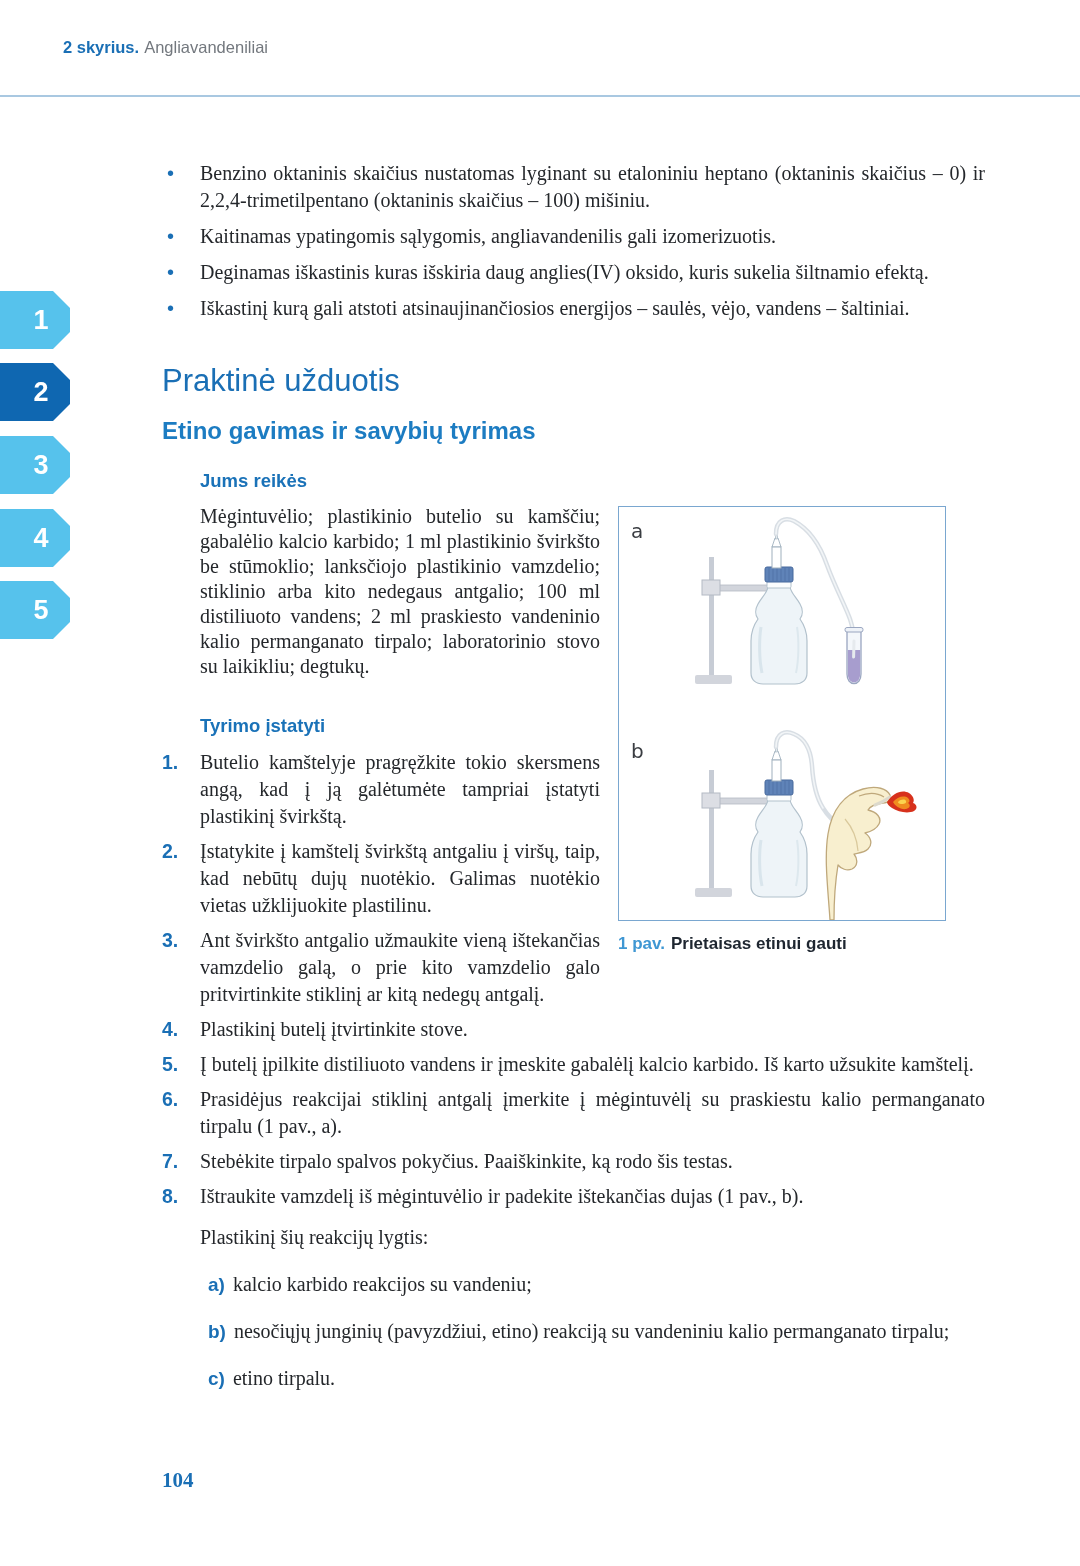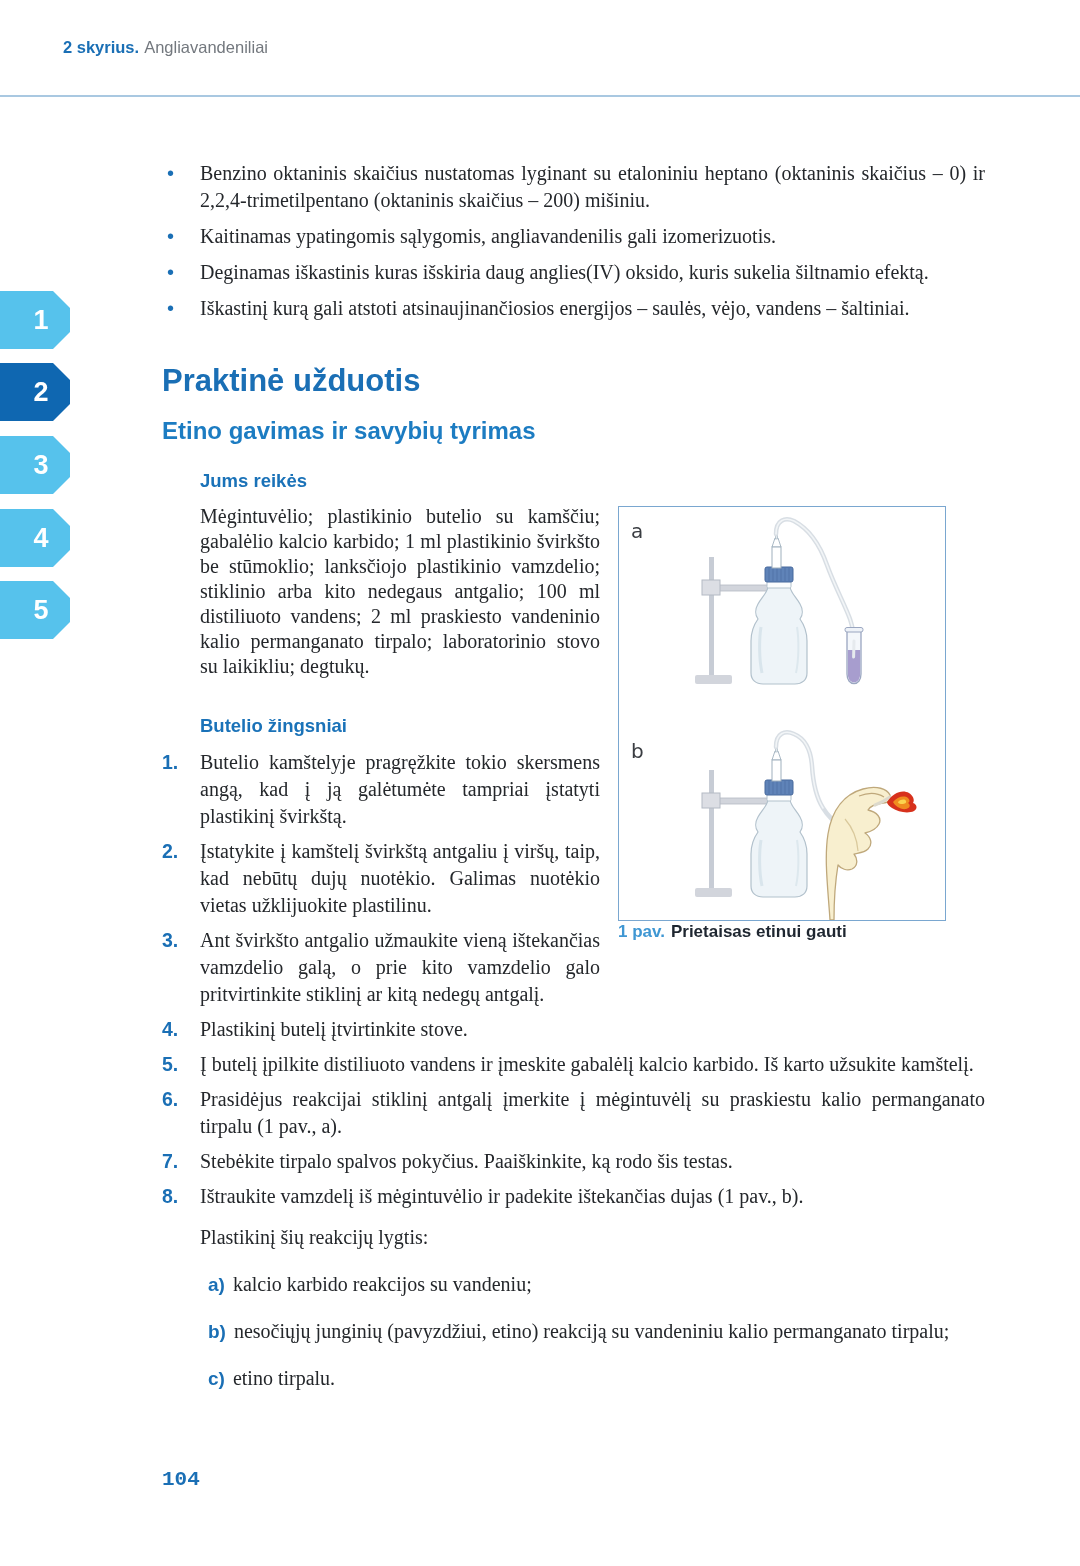--- a/index.html
+++ b/index.html
@@ -19,44 +19,44 @@
     color:#ffffff;font-family:"Liberation Sans",sans-serif;font-weight:bold;font-size:27px;
     display:flex;align-items:center;justify-content:center;padding-left:12px;box-sizing:border-box;
   }
   .side-tab.active{background:#0f67b1;}
   .tab1{top:291px;} .tab2{top:363px;} .tab3{top:436px;} .tab4{top:509px;} .tab5{top:581px;}
   
   .content{position:absolute;left:162px;top:160px;width:823px;}
   .bullet-item{position:relative;padding-left:38px;margin-bottom:9px;
     font-size:20px;line-height:27px;text-align:justify;}
   .bullet-item::before{content:"•";position:absolute;left:5px;top:0;color:#1a6fb5;font-family:"Liberation Sans",sans-serif;}
-  h1.practical{margin:40px 0 0 0;font-family:"Liberation Sans",sans-serif;font-weight:bold;
+  h1.practical{margin:40px 0 0 0;font-family:"Liberation Sans",sans-serif;font-weight:normal;
     font-size:31px;line-height:38px;color:#1a6fb5;}
   h2.subheading{margin:16px 0 0 0;font-family:"Liberation Sans",sans-serif;font-weight:bold;
     font-size:24px;line-height:30px;color:#1c7cc2;}
   h3.minor{margin:24px 0 0 38px;font-family:"Liberation Sans",sans-serif;font-weight:bold;
     font-size:18.5px;line-height:22px;color:#1a72b8;}
   h3.minor2{margin-top:36px;}
   .materials-text{margin:12px 0 0 0;padding-left:38px;font-size:20px;line-height:25px;text-align:justify;}
   .step{position:relative;padding-left:38px;margin-top:8px;font-size:20px;line-height:27px;text-align:justify;}
   .step.first{margin-top:12px;}
   .step-num{position:absolute;left:0;top:0;font-family:"Liberation Sans",sans-serif;font-weight:bold;
     font-size:19.5px;color:#1a6fb5;}
   .equations-intro{margin-top:14px;padding-left:38px;font-size:20px;line-height:27px;}
   .equation-item{margin-top:8px;padding-left:38px;text-indent:8px;font-size:20px;line-height:27px;text-align:justify;}
   .equation-label{font-family:"Liberation Sans",sans-serif;font-weight:bold;font-size:19px;color:#1a6fb5;margin-right:8px;}
-  .page-number{position:absolute;left:162px;top:1468px;font-family:Liberation Mono, monospace;
+  .page-number{position:absolute;left:162px;top:1468px;font-family:Liberation Serif, serif;
     font-weight:bold;font-size:21px;color:#1a6fb5;}
   
   .figure-float{float:right;width:330px;margin:14px 37px 80px 18px;}
   .figure-box{position:relative;width:326px;height:413px;border:1.5px solid #7aa7d0;background:#ffffff;box-sizing:content-box;}
   .fig-label{position:absolute;font-family:"DejaVu Sans",sans-serif;font-size:20px;color:#3a3d42;}
   .fig-label-a{left:12px;top:12px;}
   .fig-label-b{left:12px;top:232px;}
-  .figure-caption{font-family:"Liberation Sans",sans-serif;font-weight:bold;font-size:17px;line-height:22px;color:#1e2630;}
+  .figure-caption{margin-top:12px;font-family:"Liberation Sans",sans-serif;font-weight:bold;font-size:17px;line-height:22px;color:#1e2630;}
   .caption-number{color:#3f97d3;margin-right:6px;}
   .fig-svg{display:block;width:326px;height:413px;}
 </style>
 </head>
 <body>
 
 <div class="page-header">
   <span class="chapter-label">2 skyrius.</span><span class="chapter-title">Angliavandeniliai</span>
 </div>
 <div class="header-rule"></div>
@@ -72,21 +72,21 @@
   </div>
 <div class="side-tab tab4">
     <span>4</span>
   </div>
 <div class="side-tab tab5">
     <span>5</span>
   </div>
 
 <div class="content">
 
-  <div class="bullet-item"><span>Benzino oktaninis skaičius nustatomas lyginant su etaloniniu heptano (oktaninis skaičius – 0) ir 2,2,4-trimetilpentano (oktaninis skaičius – 200) mišiniu.</span></div>
+  <div class="bullet-item"><span>Benzino oktaninis skaičius nustatomas lyginant su etaloniniu heptano (oktaninis skaičius – 0) ir 2,2,4-trimetilpentano (oktaninis skaičius – 100) mišiniu.</span></div>
   <div class="bullet-item"><span>Kaitinamas ypatingomis sąlygomis, angliavandenilis gali izomerizuotis.</span></div>
   <div class="bullet-item"><span>Deginamas iškastinis kuras išskiria daug anglies(IV) oksido, kuris sukelia šiltnamio efektą.</span></div>
   <div class="bullet-item"><span>Iškastinį kurą gali atstoti atsinaujinančiosios energijos – saulės, vėjo, vandens – šaltiniai.</span></div>
 
   <h1 class="practical">Praktinė užduotis</h1>
   <h2 class="subheading">Etino gavimas ir savybių tyrimas</h2>
   <h3 class="minor">Jums reikės</h3>
 
   <div class="figure-float">
     <div class="figure-box">
@@ -156,21 +156,21 @@
         </g>
       </svg>
     </div>
     <div class="figure-caption">
       <span class="caption-number">1 pav.</span><span>Prietaisas etinui gauti</span>
     </div>
   </div>
 
   <p class="materials-text">Mėgintuvėlio; plastikinio butelio su kamščiu; gabalėlio kalcio karbido; 1 ml plastikinio švirkšto be stūmoklio; lanksčiojo plastikinio vamzdelio; stiklinio arba kito nedegaus antgalio; 100 ml distiliuoto vandens; 2 ml praskiesto vandeninio kalio permanganato tirpalo; laboratorinio stovo su laikikliu; degtukų.</p>
 
-  <h3 class="minor minor2">Butelio žingsniai</h3>
+  <h3 class="minor minor2">Tyrimo įstatyti</h3>
 
   <div class="step first">
     <span class="step-num">1.</span>
     <span>Butelio kamštelyje pragręžkite tokio skersmens angą, kad į ją galėtumėte tampriai įstatyti plastikinį švirkštą.</span>
   </div>
   <div class="step">
     <span class="step-num">2.</span>
     <span>Įstatykite į kamštelį švirkštą antgaliu į viršų, taip, kad nebūtų dujų nuotėkio. Galimas nuotėkio vietas užklijuokite plastilinu.</span>
   </div>
   <div class="step">

